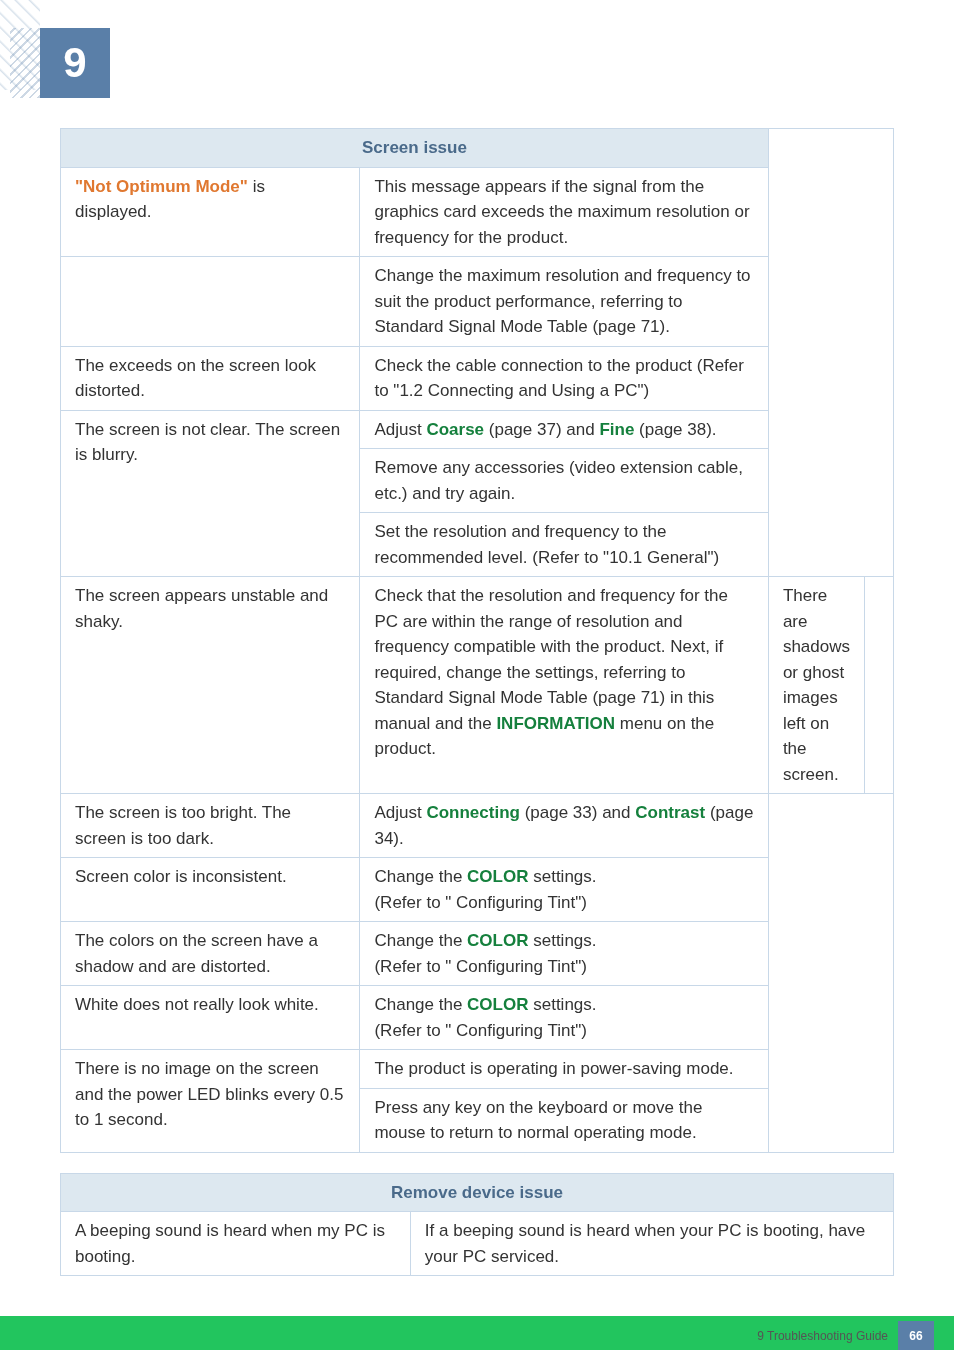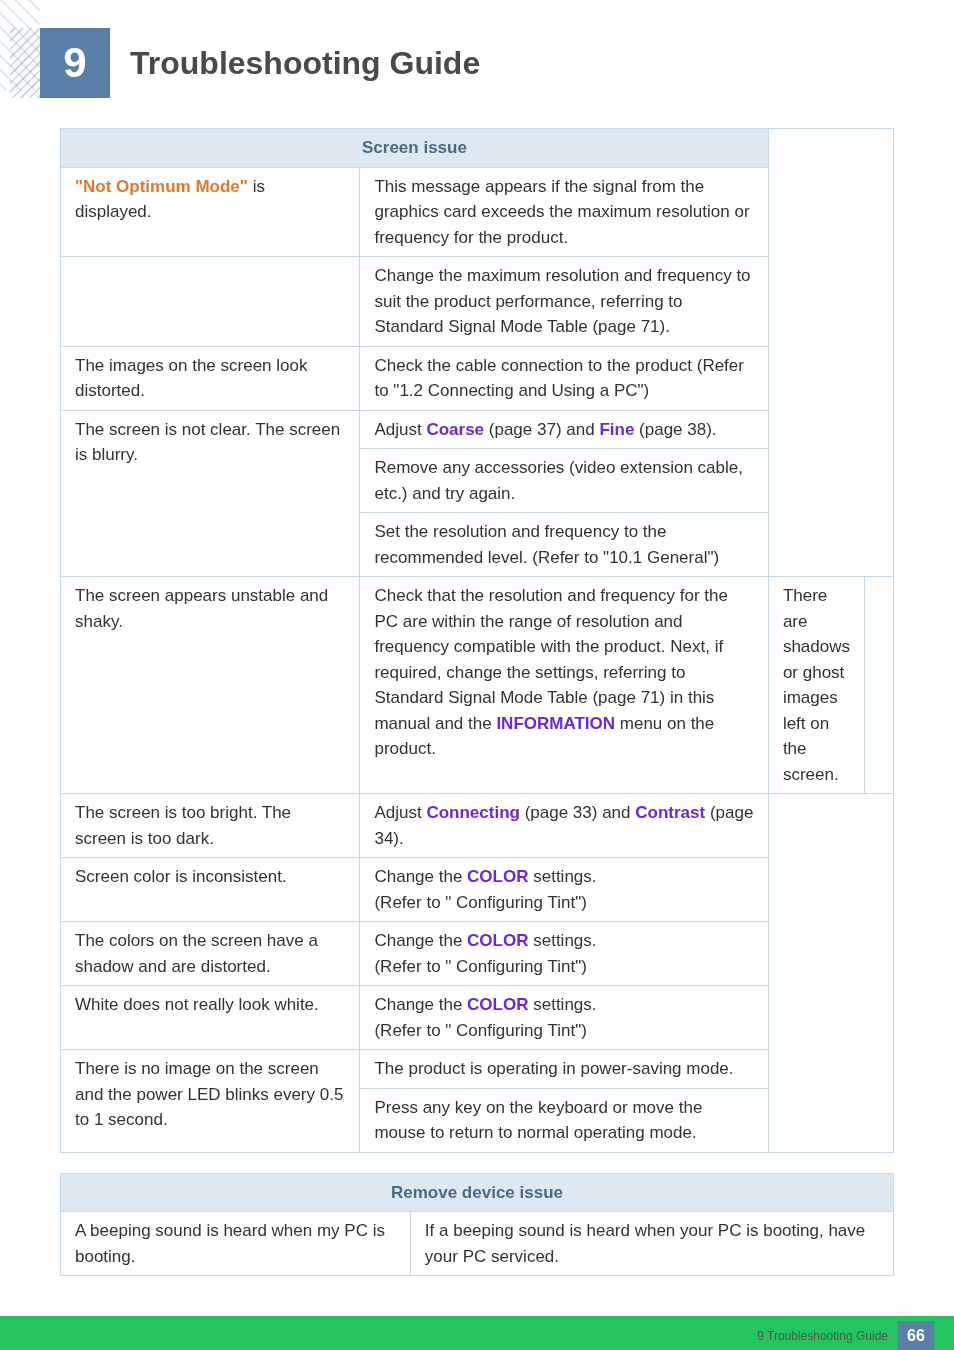--- a/index.html
+++ b/index.html
@@ -99,21 +99,21 @@
     .issue-table td:last-child {
       width: 58%;
     }
 
     .highlight-orange {
       color: #e07830;
       font-weight: bold;
     }
 
     .highlight-blue {
-      color: #6d28d9;
+      color: #15803d;
       font-weight: bold;
     }
 
     
     .footer {
       position: absolute;
       bottom: 0;
       left: 0;
       right: 0;
       height: 40px;
@@ -126,21 +126,21 @@
 
     .footer-text {
       font-size: 12px;
       color: #555;
       margin-right: 10px;
     }
 
     .footer-page {
       background: #5a7fa8;
       color: white;
-      font-size: 16px;
+      font-size: 12px;
       font-weight: bold;
       width: 36px;
       height: 30px;
       display: flex;
       align-items: center;
       justify-content: center;
     }
 
     
     .diagonal-lines {
@@ -163,21 +163,20 @@
       </pattern>
     </defs>
     <rect width="40" height="90" fill="url(#diag)" opacity="0.5"></rect>
   </svg>
 </div>
 
 <div class="header">
   <div class="chapter-badge">
     <span class="chapter-number">9</span>
   </div>
-  <h1 class="page-title">Troubleshooting Guide</h1>
 </div>
 
 <div class="content">
 
   <table class="issue-table">
     <thead>
       <tr>
         <td colspan="2" class="table-header">Screen issue</td>
       </tr>
     </thead>
@@ -195,21 +194,21 @@
 
       <tr>
         <td></td>
         <td>
           <span>Change the maximum resolution and frequency to suit the product performance, referring to Standard Signal Mode Table (page 71).</span>
         </td>
       </tr>
 
       <tr>
         <td>
-          <span>The images on the screen look distorted.</span>
+          <span>The exceeds on the screen look distorted.</span>
         </td>
         <td>
           <span>Check the cable connection to the product (Refer to "1.2 Connecting and Using a PC")</span>
         </td>
       </tr>
 
       <tr>
         <td rowspan="3">
           <span>The screen is not clear. The screen is blurry.</span>
         </td>

